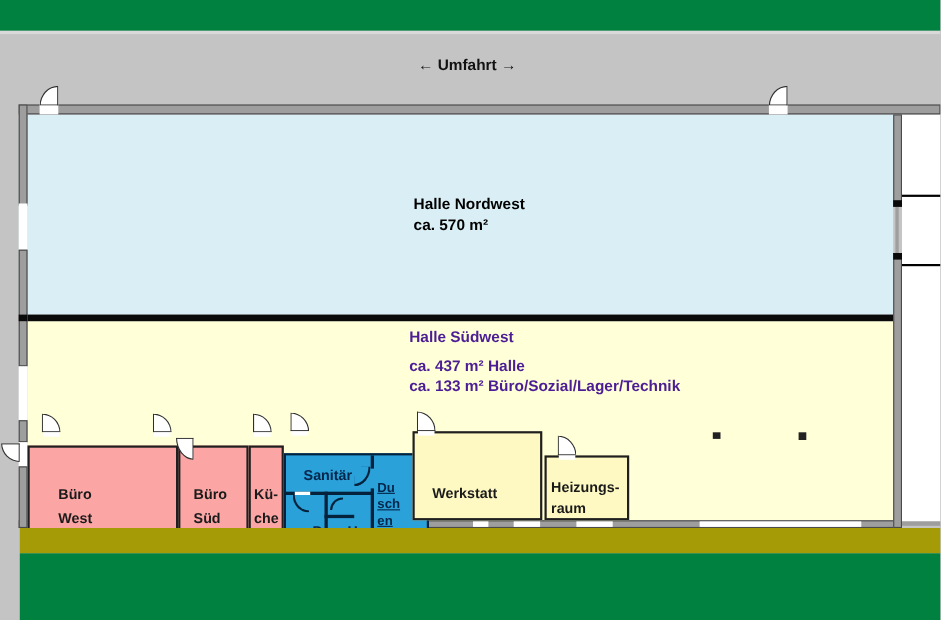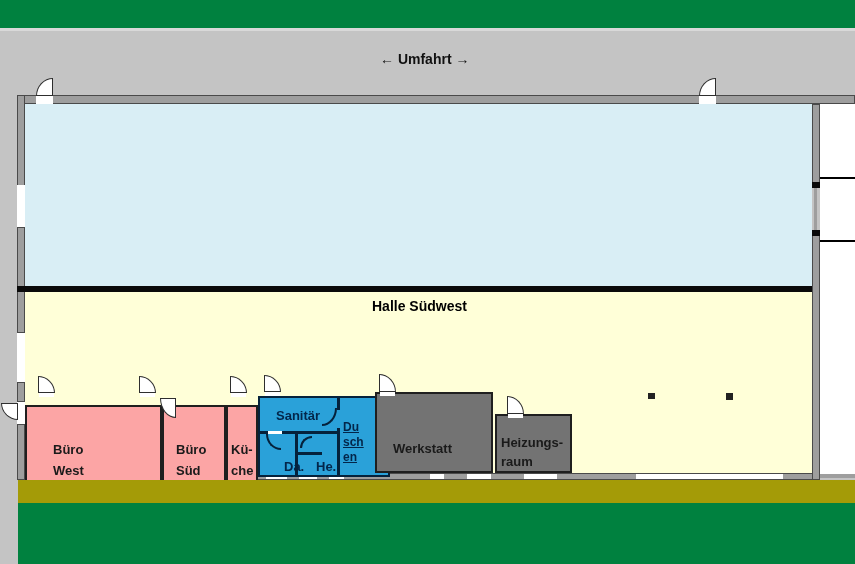--- a/index.html
+++ b/index.html
@@ -28,30 +28,30 @@
   .wall-right-1{left:812px;top:104px;width:8px;height:84px;}
   .wall-right-2{left:812px;top:230px;width:8px;height:250px;}
   .win{background:#ffffff;}
   .tick{background:#0a0a0a;}
   
   .neighbor{left:820px;top:104px;width:35px;height:370px;background:#ffffff;}
   .nb-line{background:#000;height:2px;}
   .nb-floorline{left:820px;top:474px;width:35px;height:4px;background:#9e9e9e;}
   
   .hall-label{color:#000;font-weight:bold;font-size:14px;line-height:19px;}
-  .sw-label{color:#000000;font-weight:bold;font-size:14px;}
+  .sw-label{color:#4c1d95;font-weight:bold;font-size:14px;}
   
   .room{border:2px solid #1f1f1f;color:#1a1a1a;font-weight:bold;font-size:13px;line-height:21px;}
   .room-office{background:#fca5a5;margin-top:12px;}
-  .room-tan{background:#737373;}
+  .room-tan{background:#fef9c3;}
   .room-sanitary{background:#2aa1d9;border-color:#05223c;color:#03264a;}
   .r-buero-west{left:25px;top:393px;width:137px;height:80px;padding:32px 0 0 26px;}
   .r-buero-sued{left:162px;top:393px;width:64px;height:80px;padding:32px 0 0 12px;}
   .r-kueche{left:226px;top:393px;width:32px;height:80px;padding:32px 0 0 3px;}
-  .r-sanitaer{left:258px;top:396px;width:132px;height:81px;}
+  .r-sanitaer{left:258px;top:412px;width:132px;height:81px;}
   .r-werkstatt{left:375px;top:392px;width:118px;height:81px;padding:44px 0 0 16px;}
   .r-heizung{left:495px;top:414px;width:77px;height:59px;padding:17px 0 0 4px;line-height:19px;}
   
   .san-wall{position:absolute;background:#05223c;}
   .san-lbl{position:absolute;font-weight:bold;color:#03264a;}
   .san-title{left:16px;top:7px;font-size:13px;}
   .san-da{left:4px;top:58px;font-size:13px;padding-left:20px;}
   .san-he{left:56px;top:58px;font-size:13px;}
   .san-du{left:83px;top:22px;font-size:12px;line-height:15px;text-decoration:underline;}
   
@@ -100,22 +100,28 @@
   <div class="abs win" style="left:178px;top:474px;width:34px;height:5px;"></div>
   <div class="abs win" style="left:232px;top:474px;width:20px;height:5px;"></div>
   <div class="abs win" style="left:266px;top:474px;width:21px;height:5px;"></div>
   <div class="abs win" style="left:299px;top:474px;width:18px;height:5px;"></div>
   <div class="abs win" style="left:329px;top:474px;width:15px;height:5px;"></div>
   <div class="abs win" style="left:430px;top:474px;width:14px;height:5px;"></div>
   <div class="abs win" style="left:467px;top:474px;width:24px;height:5px;"></div>
   <div class="abs win" style="left:524px;top:474px;width:33px;height:5px;"></div>
   <div class="abs win" style="left:636px;top:474px;width:147px;height:5px;"></div>
 
+  <div class="abs hall-label" style="left:376px;top:176px;">
+    <div>Halle Nordwest</div>
+    <div>ca. 570 m²</div>
+  </div>
   <div class="abs" style="left:372px;top:298px;">
     <div class="sw-label" style="margin-bottom:9px;">Halle Südwest</div>
+    <div class="sw-label" style="line-height:18px;">ca. 437 m² Halle</div>
+    <div class="sw-label" style="line-height:18px;">ca. 133 m² Büro/Sozial/Lager/Technik</div>
   </div>
 
   <div class="abs col" style="left:648px;top:393px;width:7px;height:6px;"></div>
   <div class="abs col" style="left:726px;top:393px;width:7px;height:7px;"></div>
 
   <div class="abs room room-office r-buero-west">
     <div>Büro</div>
     <div>West</div>
   </div>
   <div class="abs room room-office r-buero-sued">

